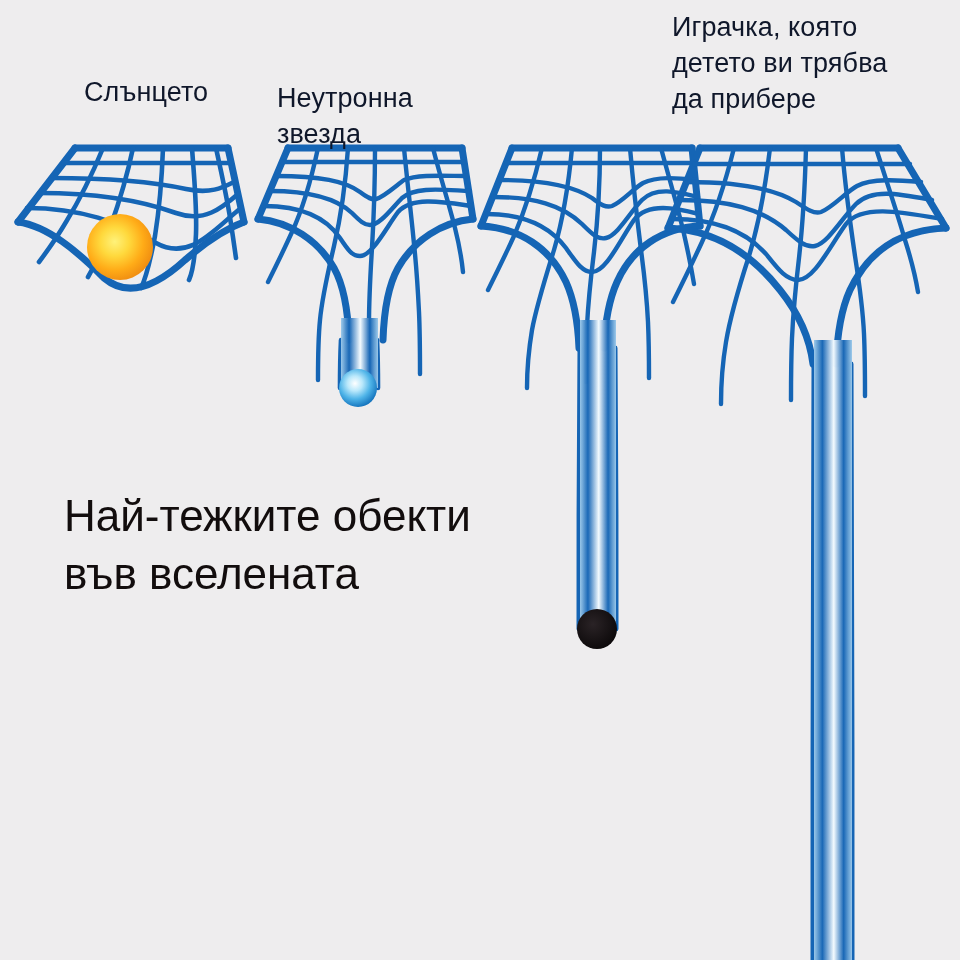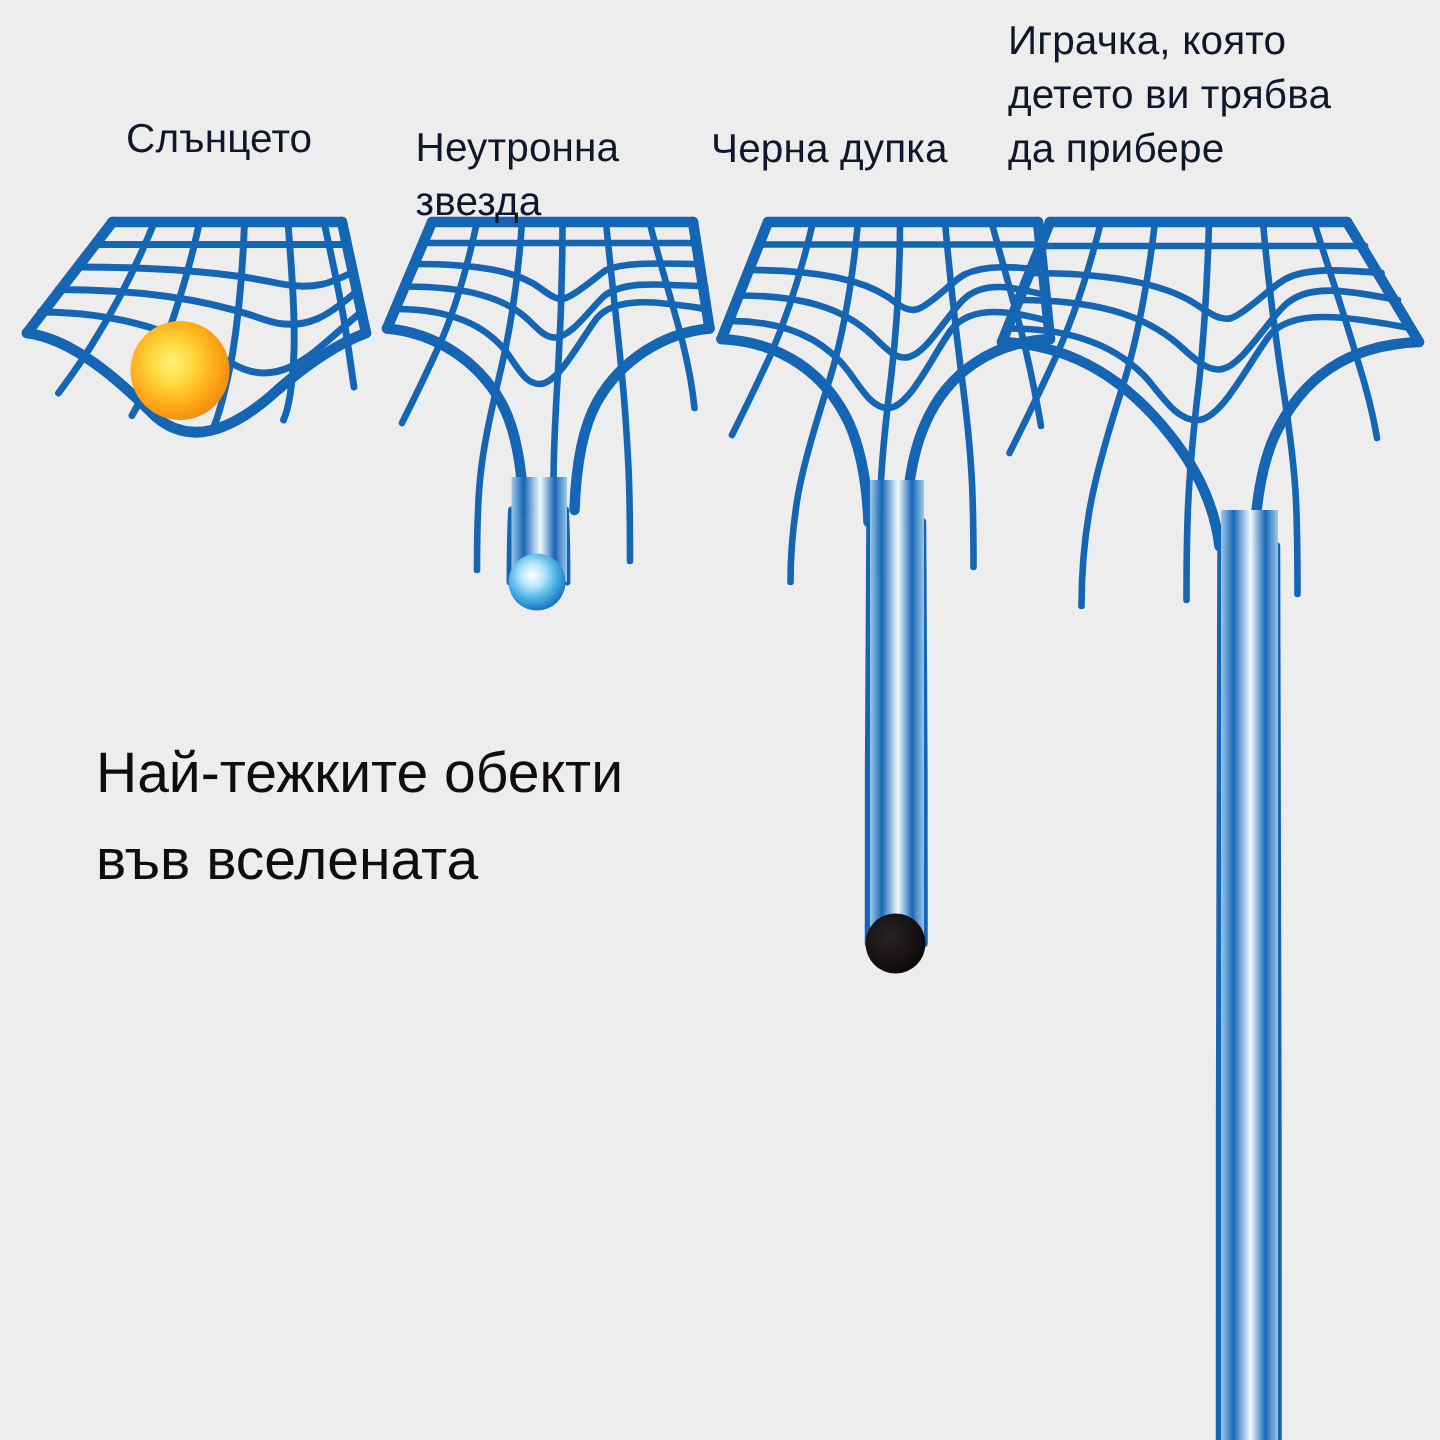--- a/index.html
+++ b/index.html
@@ -31,21 +31,21 @@
   #lbl-sun      { left: 84px;  top: 74px; text-align: right;  }
   #lbl-neutron  { left: 277px; top: 44px; margin-top: 36px;  }
   #lbl-bh       { left: 474px; top: 81px;  }
   #lbl-toy      { left: 672px; top: 9px;   }
 
   #caption {
     position: absolute;
     left: 64px;
     top: 487px;
     color: #120d0d;
-    font-size: 38px;
+    font-size: 44px;
     line-height: 58px;
     white-space: pre-line;
     font-family: "Liberation Sans", sans-serif;
   }
   svg.scene {
     position: absolute;
     left: 0;
     top: 0;
     width: 960px;
     height: 960px;
@@ -210,21 +210,20 @@
       <rect x="814" y="340" width="38" height="620" fill="url(#gStem)" stroke="none" opacity="0.98"></rect>
     </g>
 
   </svg>
 
   <div class="label" id="lbl-sun">Слънцето</div>
 
   <div class="label" id="lbl-neutron">Неутронна
 звезда</div>
 
-  <div class="label" id="lbl-bh">Черна дупка</div>
 
   <div class="label" id="lbl-toy">Играчка, която
 детето ви трябва
 да прибере</div>
 
   <div id="caption">Най-тежките обекти
 във вселената</div>
 
 </div>
 

